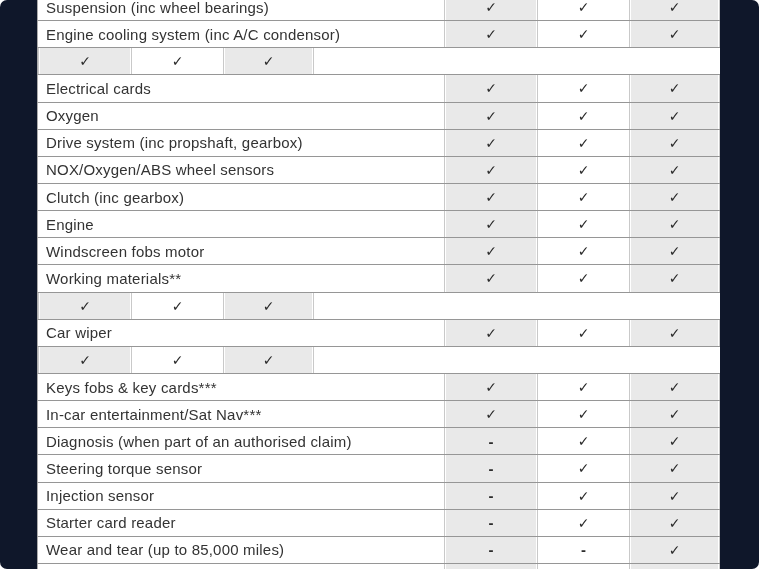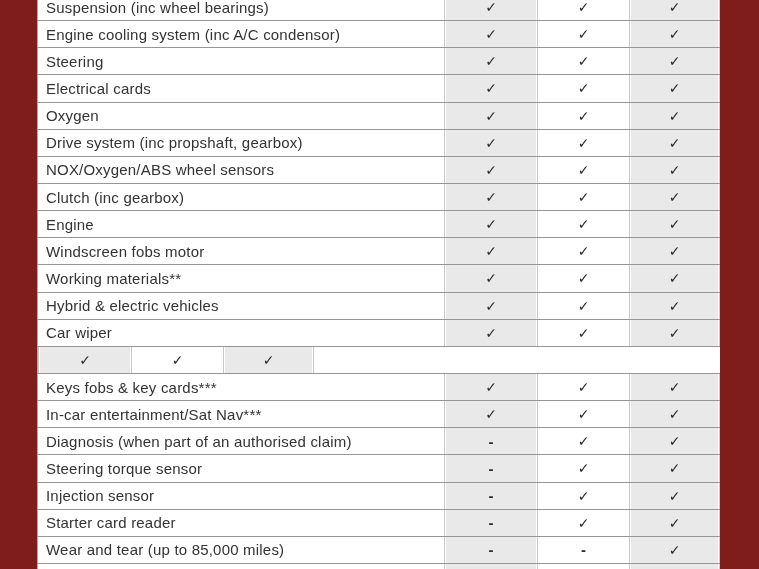--- a/index.html
+++ b/index.html
@@ -1,18 +1,18 @@
 <!DOCTYPE html>
 <html><head>
 <meta charset="utf-8">
 <style>
   html,body{margin:0;padding:0;background:#fff;}
   .canvas{
-    position:relative;width:759px;height:569px;background:#7f1d1d;
-    overflow:hidden;font-family:"Liberation Sans",sans-serif;
+    position:relative;width:759px;height:569px;background:#0f172a;
+    overflow:hidden;font-family:"Liberation Sans",sans-serif;border-radius:7px;
   }
   .comparison-table{position:absolute;left:37px;top:-6px;width:683px;}
   .row{
     display:flex;height:27.15px;box-sizing:border-box;
     border-bottom:1px solid #969696;border-left:1px solid #ababab;background:#fff;
   }
   .cell{box-sizing:border-box;display:flex;align-items:center;}
   .label{
     width:406px;padding-left:8px;font-size:15px;color:#333333;
     letter-spacing:.2px;white-space:nowrap;overflow:hidden;
@@ -52,21 +52,20 @@
         </div>
       <div class="cell val c2">
           <span class="mark check">✓</span>
         </div>
       <div class="cell val c3">
           <span class="mark check">✓</span>
         </div>
     </div>
 
     <div class="row">
-      <div class="cell label">Steering</div>
       <div class="cell val c1">
           <span class="mark check">✓</span>
         </div>
       <div class="cell val c2">
           <span class="mark check">✓</span>
         </div>
       <div class="cell val c3">
           <span class="mark check">✓</span>
         </div>
     </div>
@@ -169,21 +168,20 @@
         </div>
       <div class="cell val c2">
           <span class="mark check">✓</span>
         </div>
       <div class="cell val c3">
           <span class="mark check">✓</span>
         </div>
     </div>
 
     <div class="row">
-      <div class="cell label">Hybrid &amp; electric vehicles</div>
       <div class="cell val c1">
           <span class="mark check">✓</span>
         </div>
       <div class="cell val c2">
           <span class="mark check">✓</span>
         </div>
       <div class="cell val c3">
           <span class="mark check">✓</span>
         </div>
     </div>

